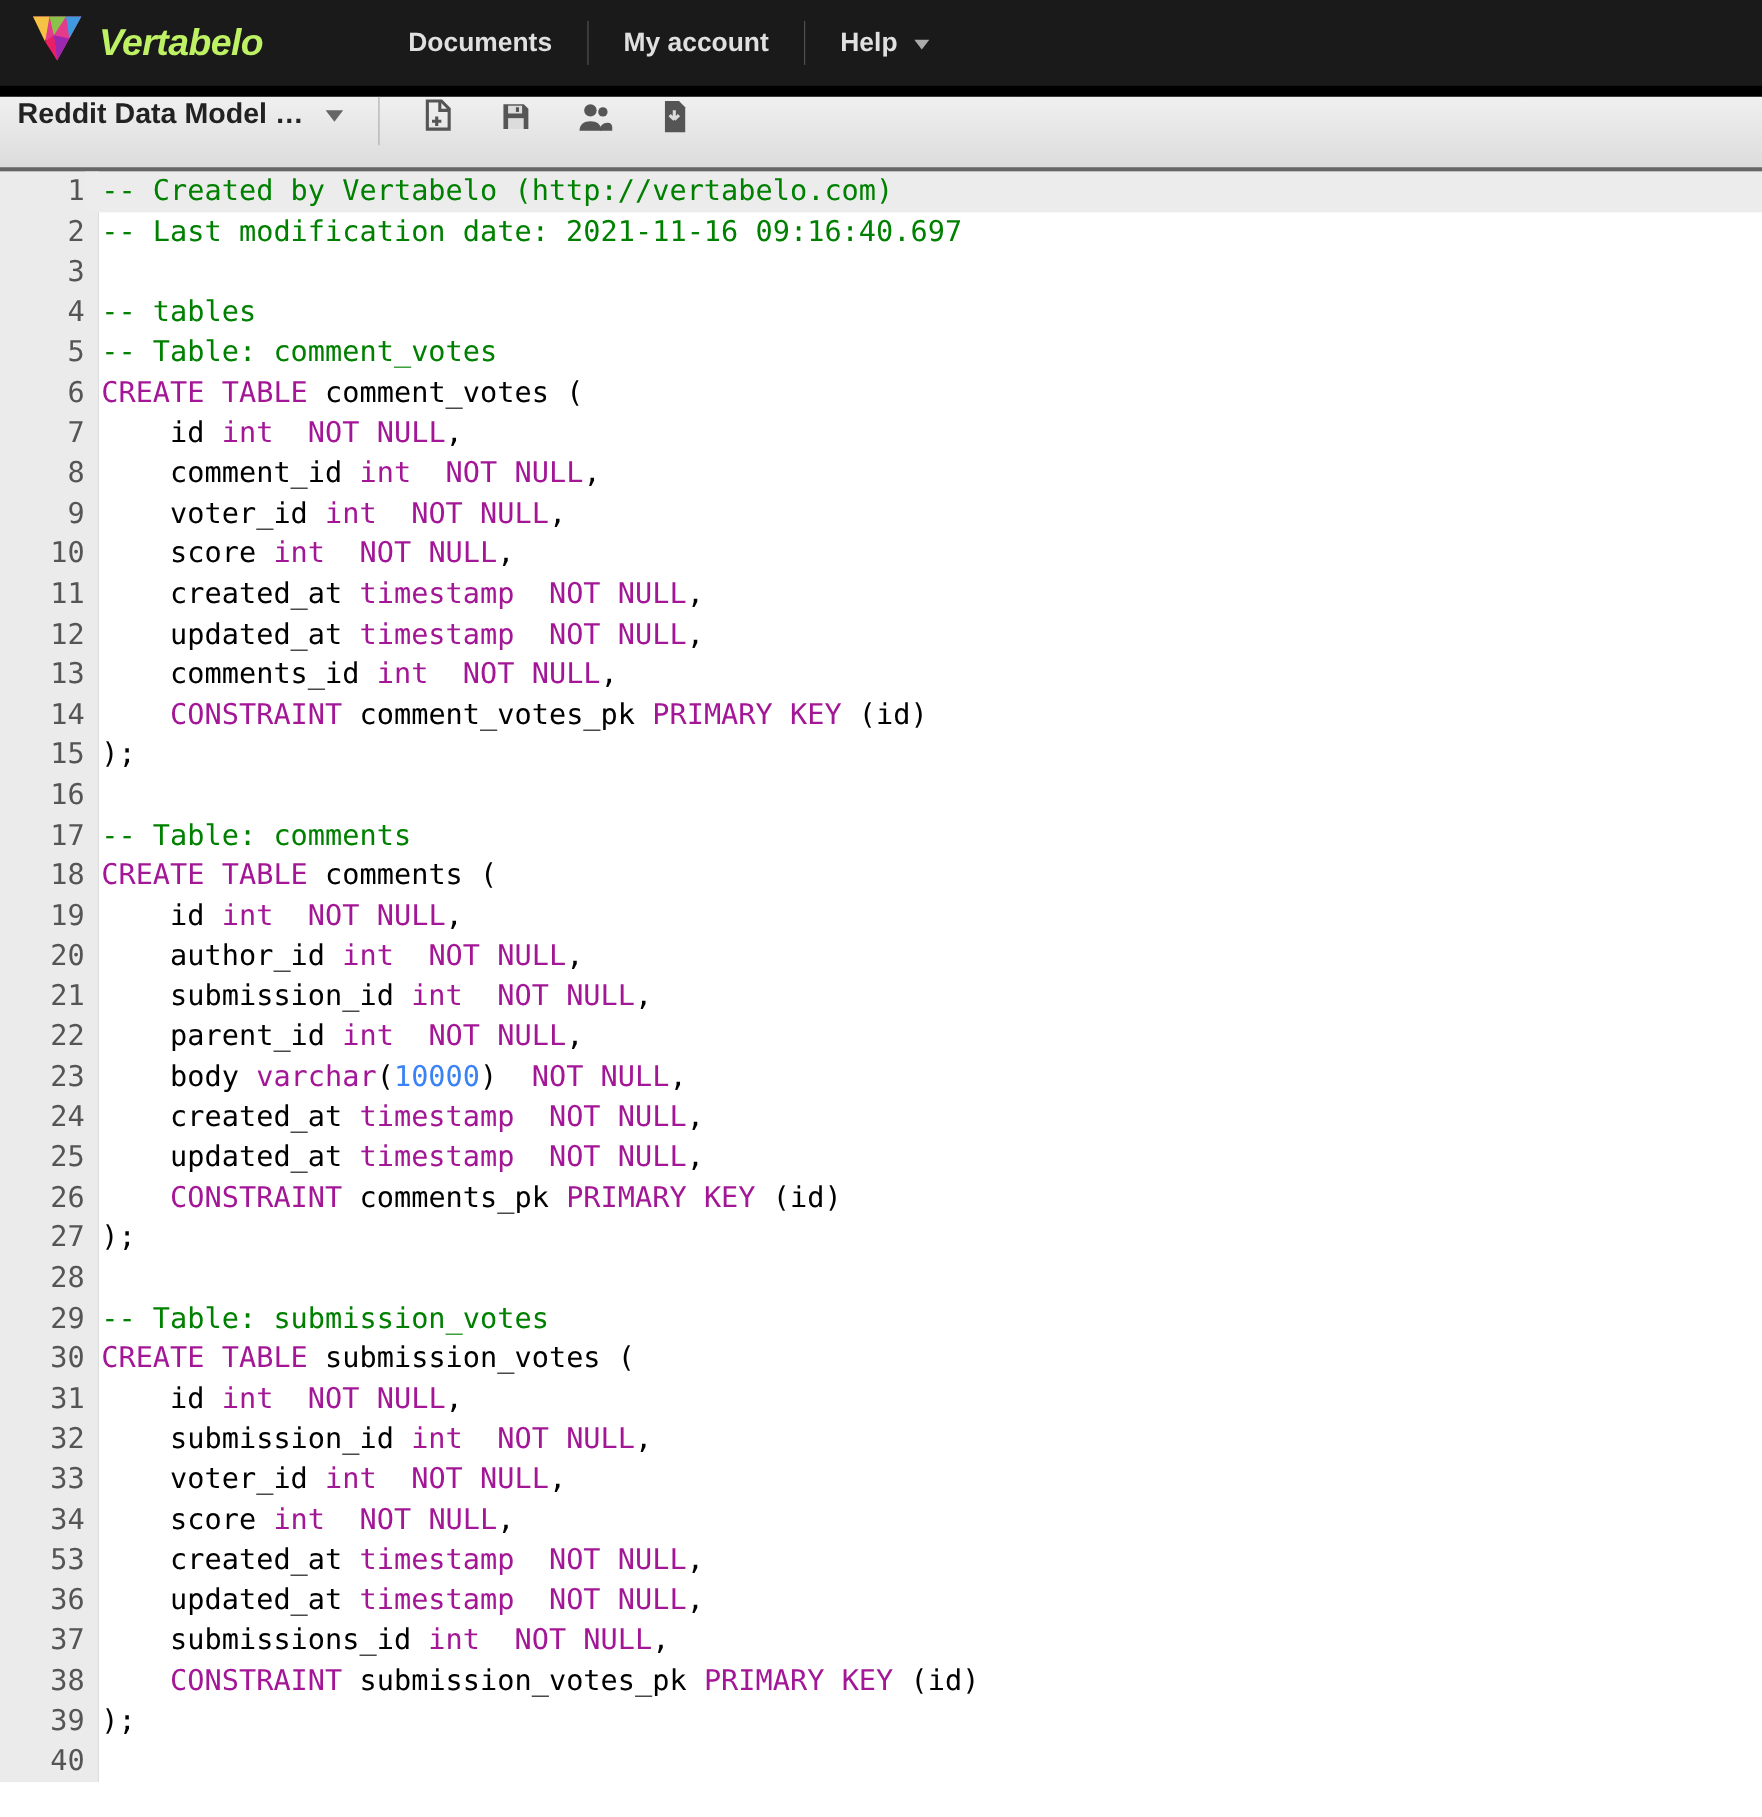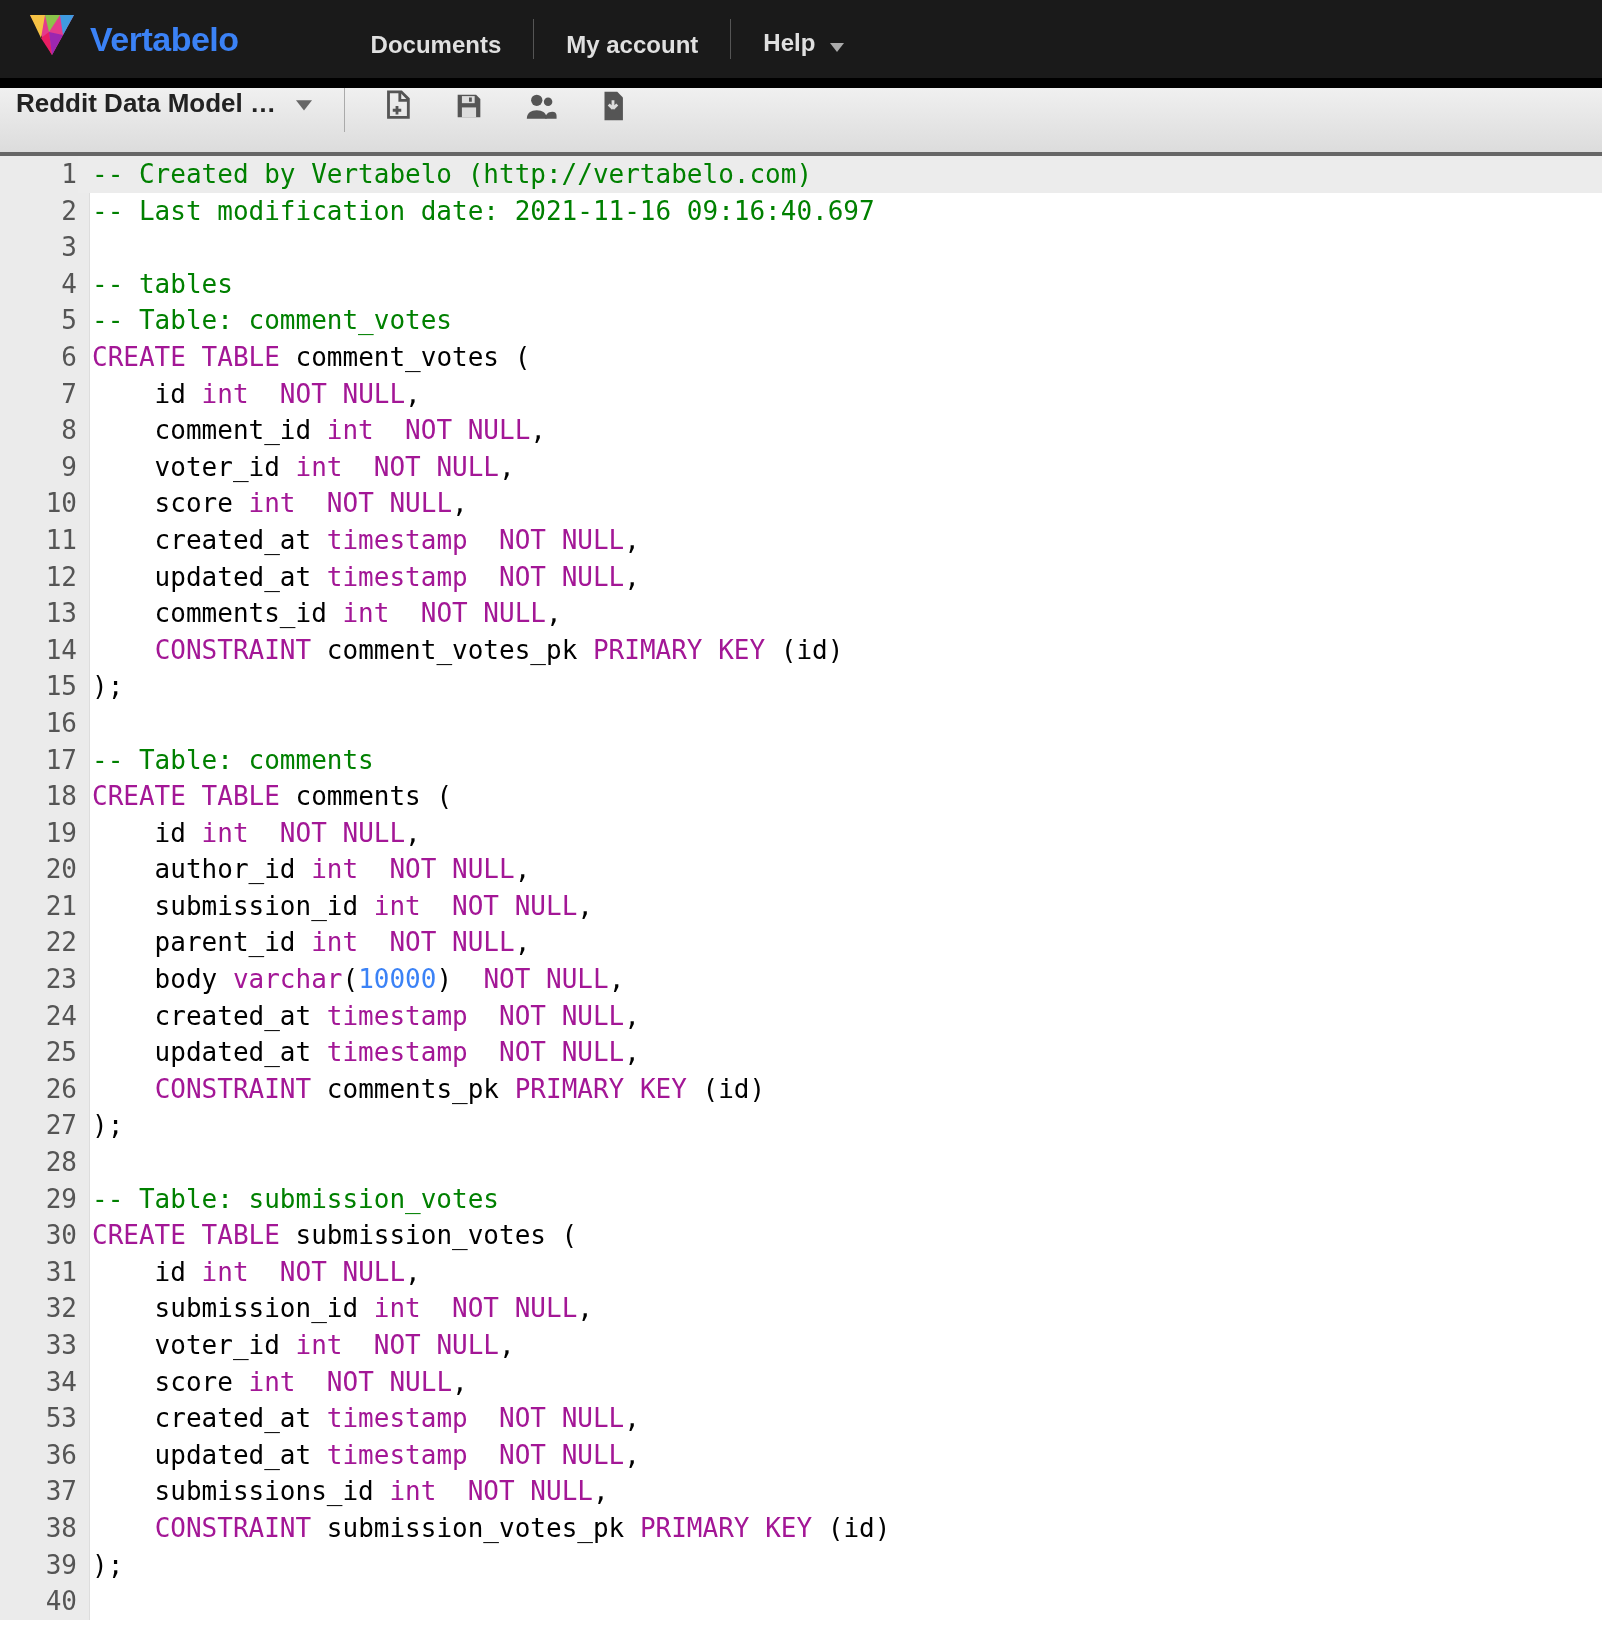--- a/index.html
+++ b/index.html
@@ -17,28 +17,29 @@
     border-bottom: 10px solid #000;
   }
   .logo {
     display: flex;
     align-items: center;
     gap: 10px;
     margin-right: 100px;
   }
   .logo svg { width: 56px; height: 56px; }
   .logo-text {
-    color: #3b82f6;
+    color: #bef264;
     font-size: 34px;
     font-weight: 700;
+    font-style: italic;
     letter-spacing: -0.5px;
   }
   .nav {
     display: flex;
-    align-items: flex-end;
+    align-items: center;
     gap: 0;
   }
   .nav-item {
     color: #e0e0e0;
     font-size: 24px;
     font-weight: 600;
     padding: 0 32px;
     position: relative;
     cursor: pointer;
   }

